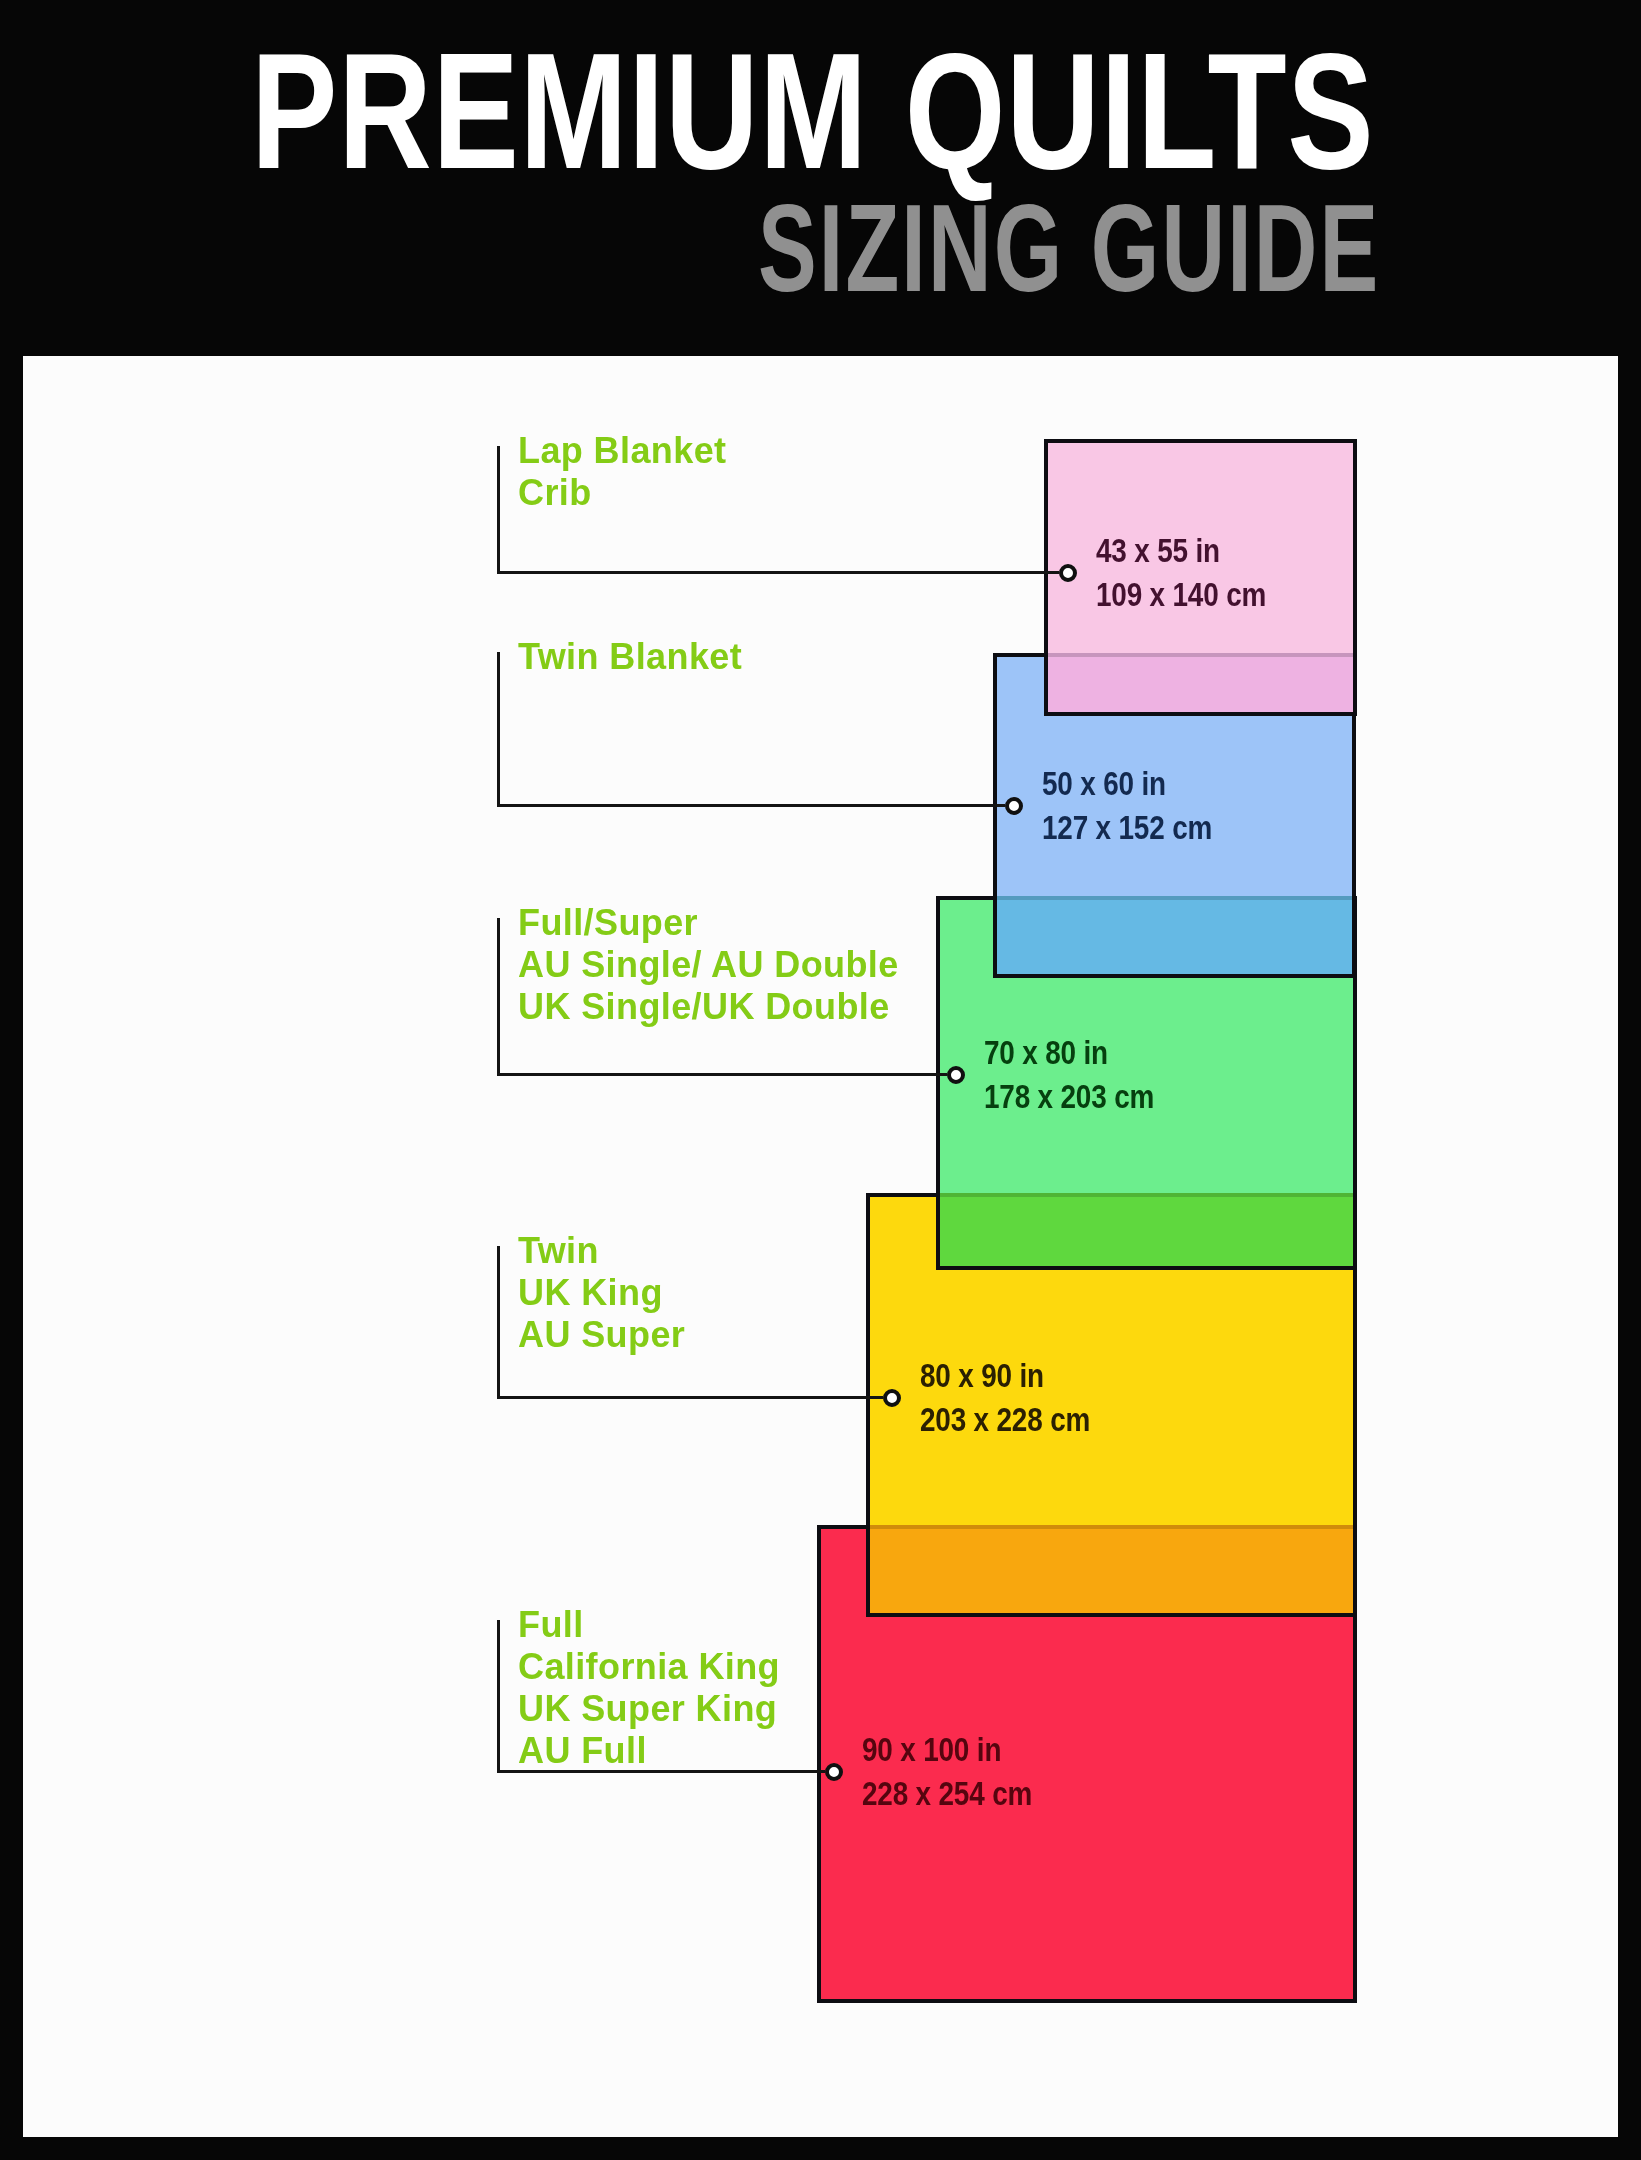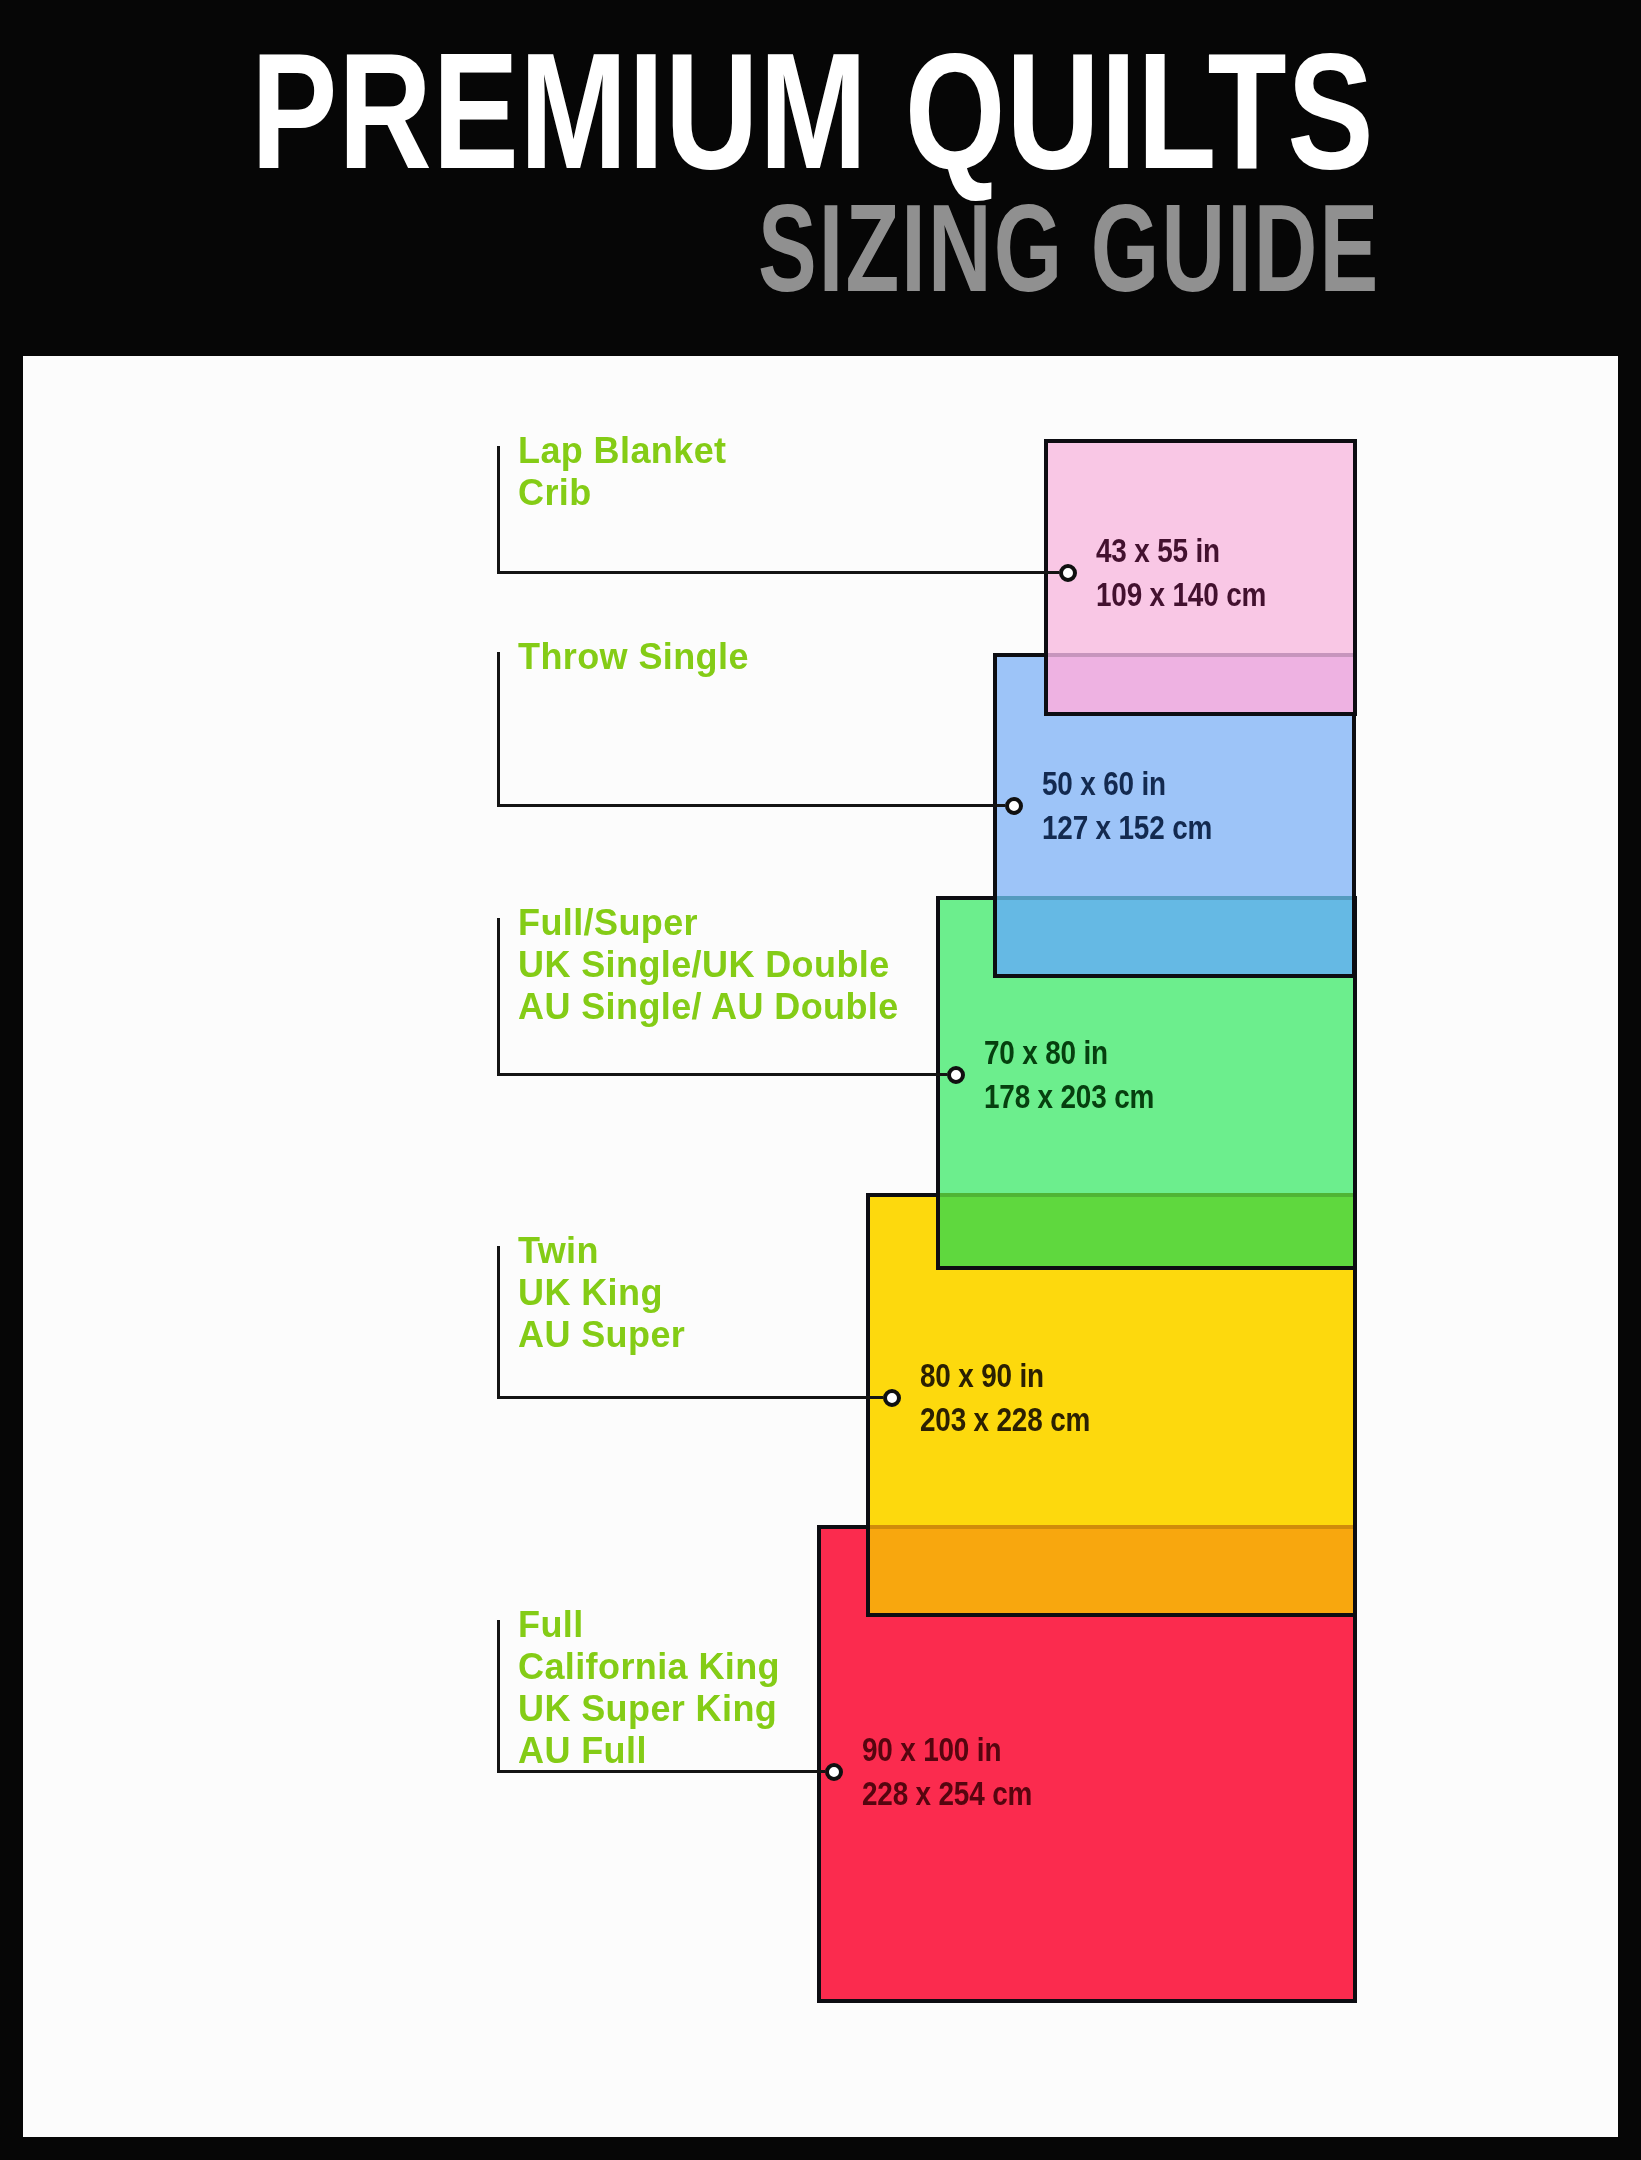--- a/index.html
+++ b/index.html
@@ -95,38 +95,38 @@
       <span>203 x 228 cm</span>
     </div>
   </div>
 
   <div class="size-item">
     <div class="quilt" style="left: 936px; top: 896px; width: 421px; height: 374px; background: rgb(108, 238, 141);">
       <div class="overlap" style="height: 73px; background: rgb(95, 216, 62);"></div>
     </div>
     <div class="size-label" style="left: 518px; top: 902px;">
           <div>Full/Super</div>
+          <div>AU Single/ AU Double</div>
           <div>UK Single/UK Double</div>
-          <div>AU Single/ AU Double</div>
         </div>
     <div class="bracket-v" style="left: 497px; top: 918px; height: 158px;"></div>
     <div class="bracket-h" style="left: 497px; top: 1073px; width: 450px;"></div>
     <div class="leader-dot" style="left: 947px; top: 1066px;"></div>
     <div class="dims" style="left: 984px; top: 1030px; color: rgb(6, 64, 15);">
       <span>70 x 80 in</span>
       <span>178 x 203 cm</span>
     </div>
   </div>
 
   <div class="size-item">
     <div class="quilt" style="left: 993px; top: 653px; width: 363px; height: 325px; background: rgb(157, 196, 248);">
       <div class="overlap" style="height: 78px; background: rgb(101, 185, 228);"></div>
     </div>
     <div class="size-label" style="left: 518px; top: 636px;">
-          <div>Throw Single</div>
+          <div>Twin Blanket</div>
         </div>
     <div class="bracket-v" style="left: 497px; top: 652px; height: 155px;"></div>
     <div class="bracket-h" style="left: 497px; top: 804px; width: 508px;"></div>
     <div class="leader-dot" style="left: 1005px; top: 797px;"></div>
     <div class="dims" style="left: 1042px; top: 761px; color: rgb(19, 42, 80);">
       <span>50 x 60 in</span>
       <span>127 x 152 cm</span>
     </div>
   </div>
 

